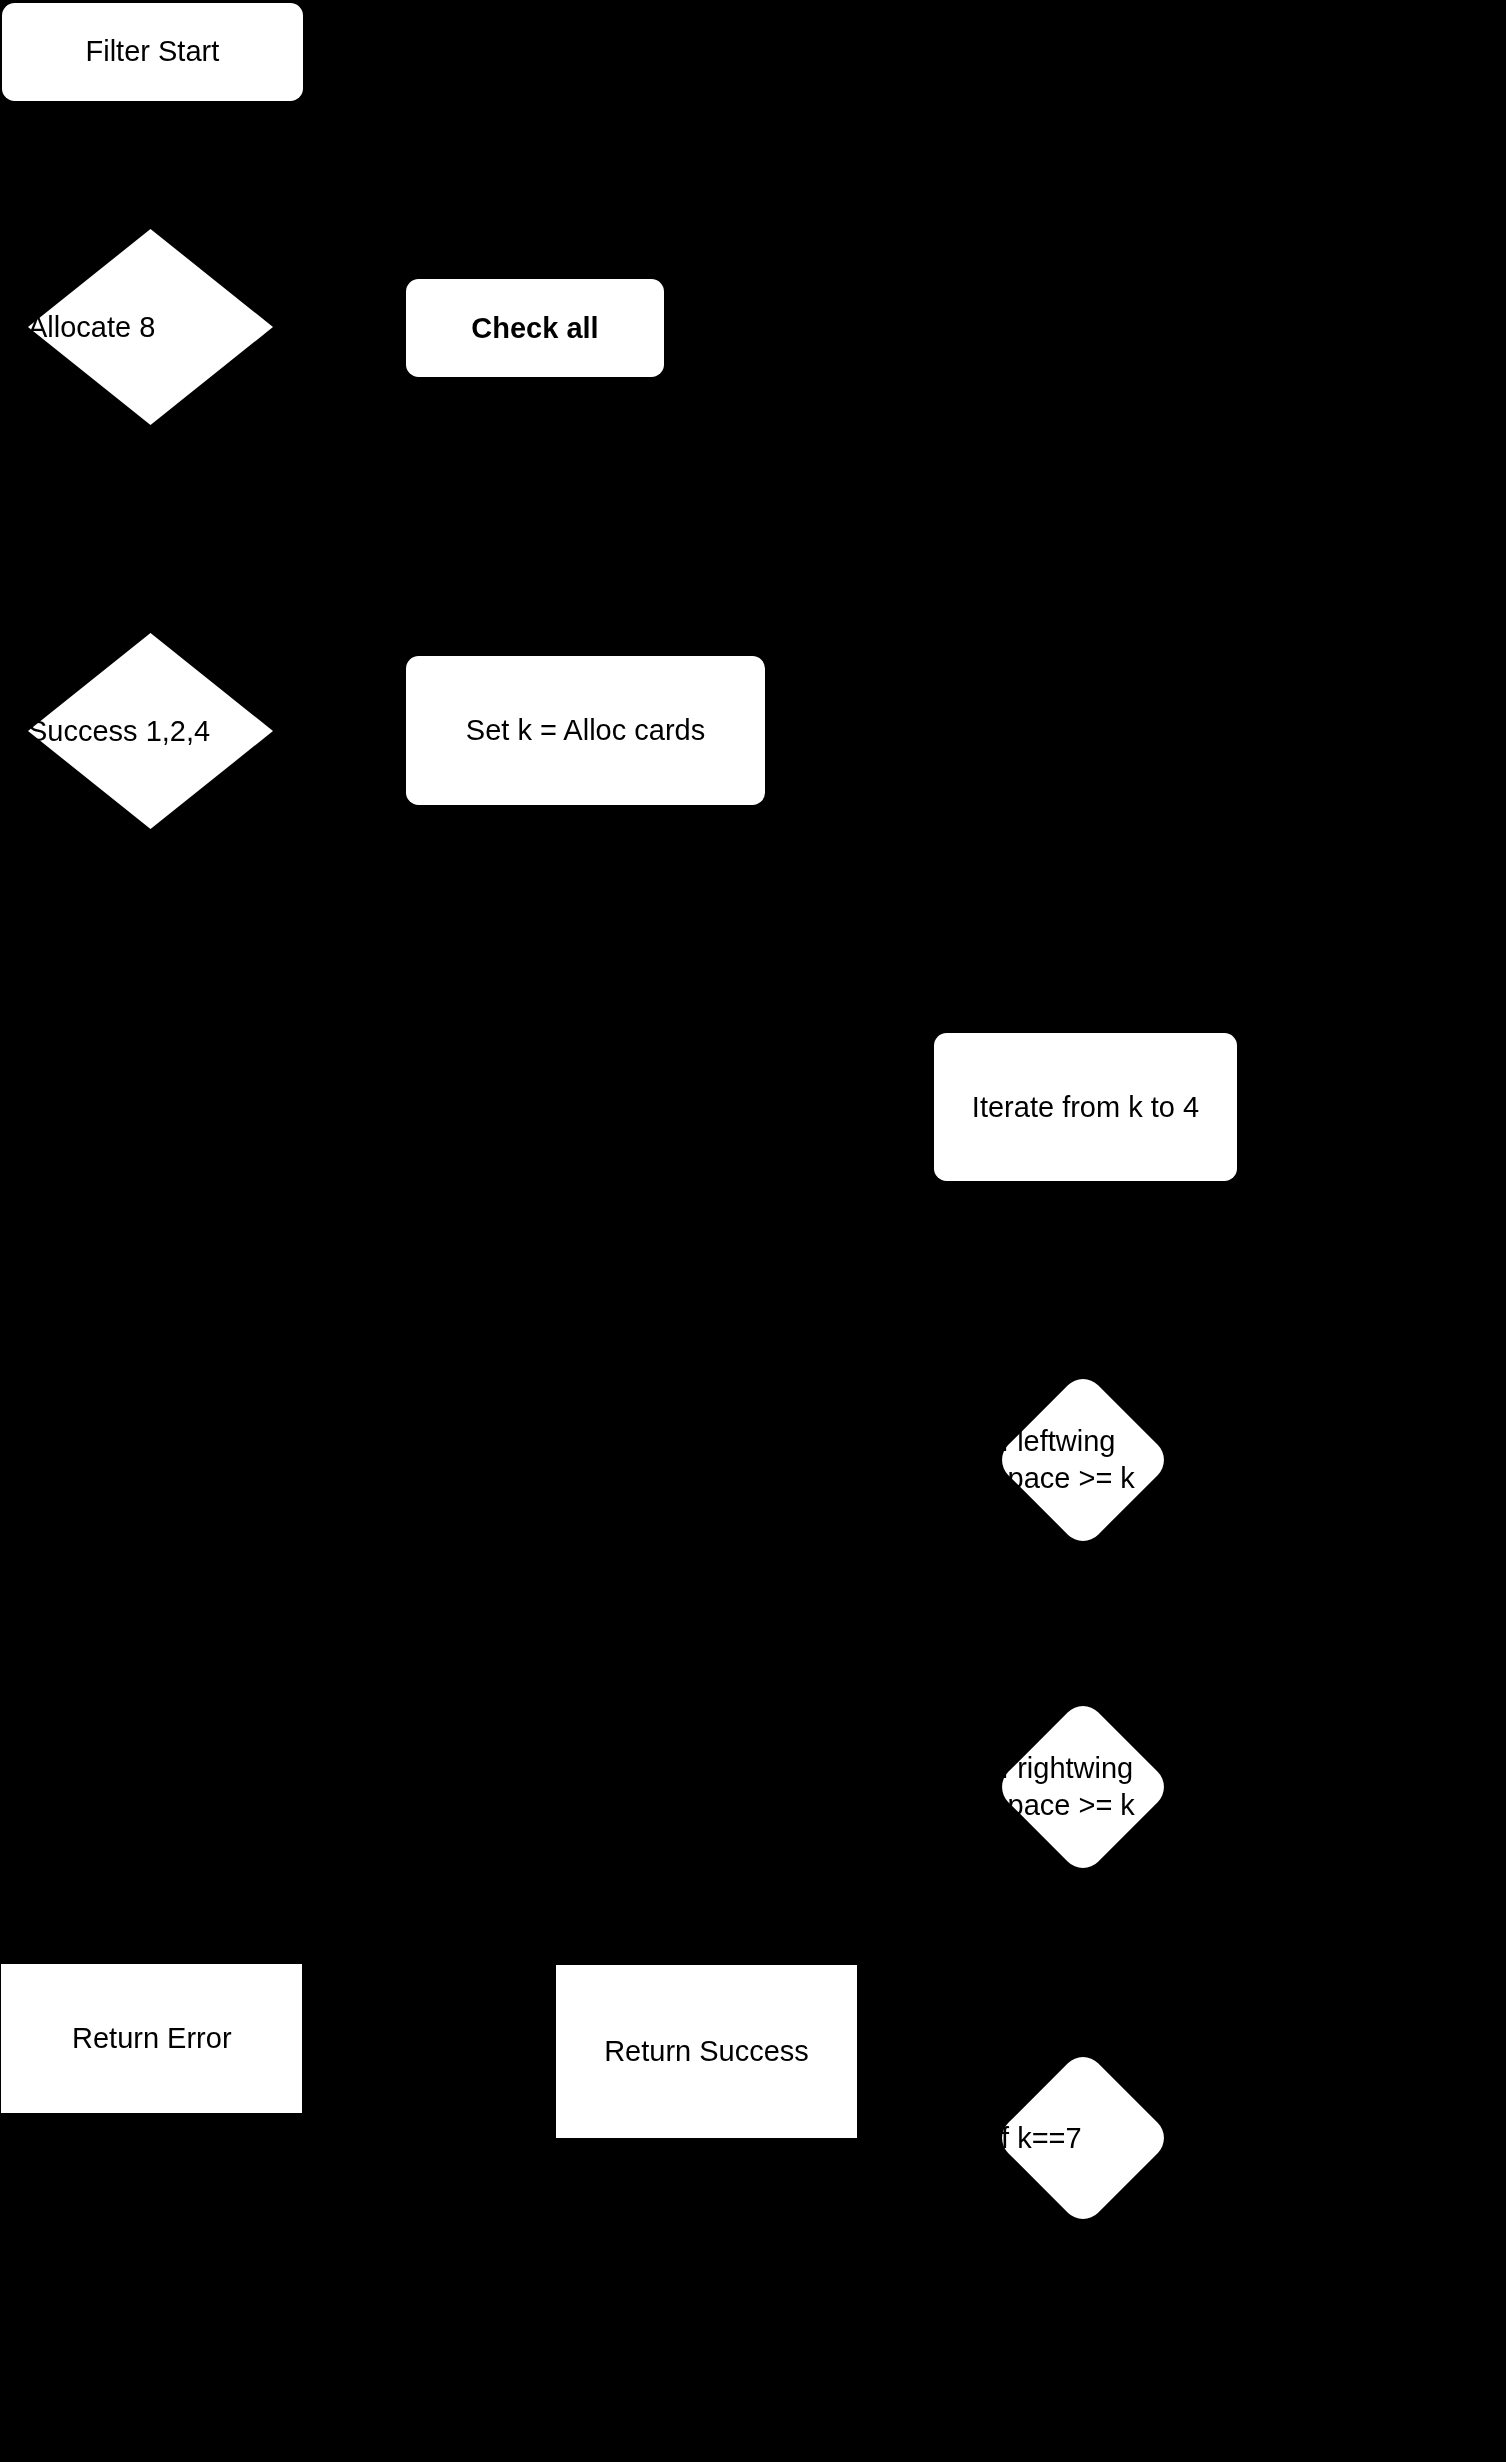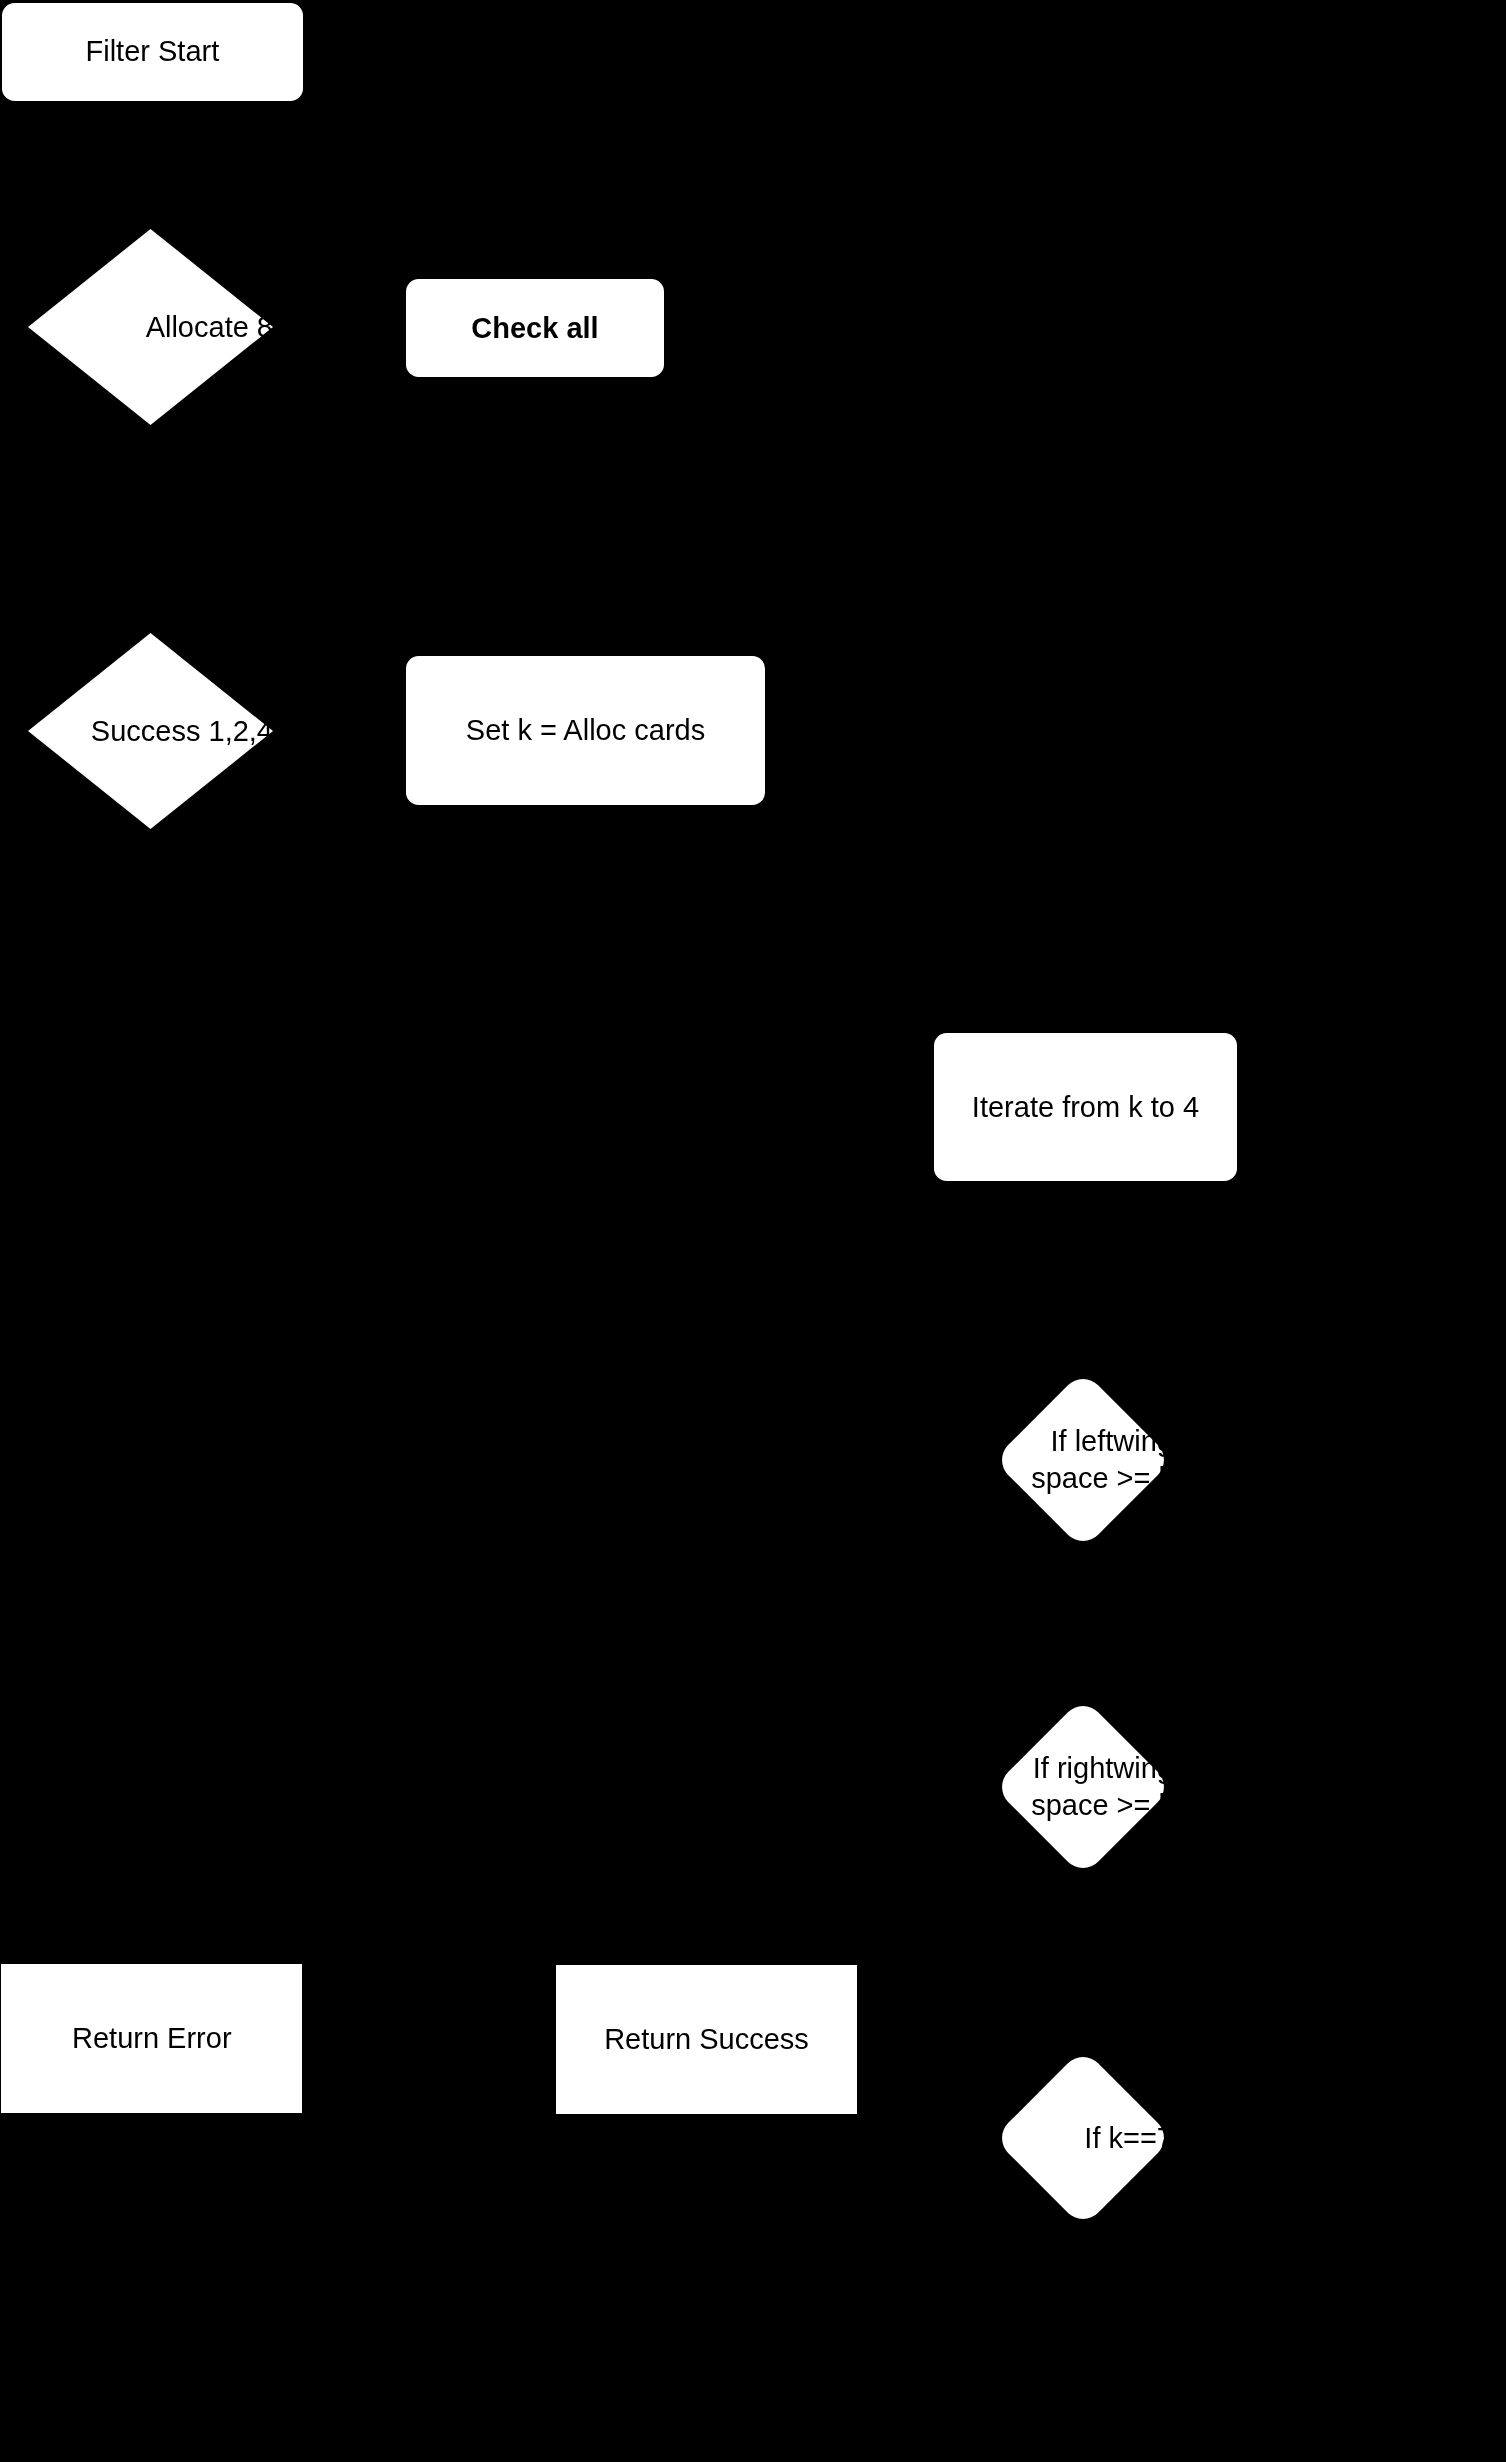--- a/index.html
+++ b/index.html
@@ -51,21 +51,21 @@
     inset: 0;
     background: #ffffff;
     clip-path: polygon(50% 0%, 100% 50%, 50% 100%, 0% 50%);
   }
   .bdiamond .lbl-wrap,
   .sdiamond .lbl-wrap {
     position: absolute;
     inset: 0;
     display: flex;
     flex-direction: column;
-    align-items: flex-end;
+    align-items: flex-start;
     justify-content: center;
     text-align: center;
   }
   
   .sdiamond {
     position: absolute;
     width: 180px;
     height: 180px;
   }
   .sdiamond .rot {
@@ -127,21 +127,21 @@
     <div class="lbl-wrap">
       <div class="node-label">If rightwing</div>
       <div class="node-label">space &gt;= k</div>
     </div>
   </div>
 
   <div class="srect" style="left:1.3px; top:1964px; width:301px; height:149px;">
     <div class="node-label">Return Error</div>
   </div>
 
-  <div class="srect" style="left:556px; top:1965px; width:301px; height:149px;">
+  <div class="srect" style="left:556px; top:1965px; width:301px; height:173px;">
     <div class="node-label">Return Success</div>
   </div>
 
   <div class="sdiamond" style="left:993px; top:2048px;">
     <div class="rot"></div>
     <div class="lbl-wrap">
       <div class="node-label">If k==7</div>
     </div>
   </div>
 

